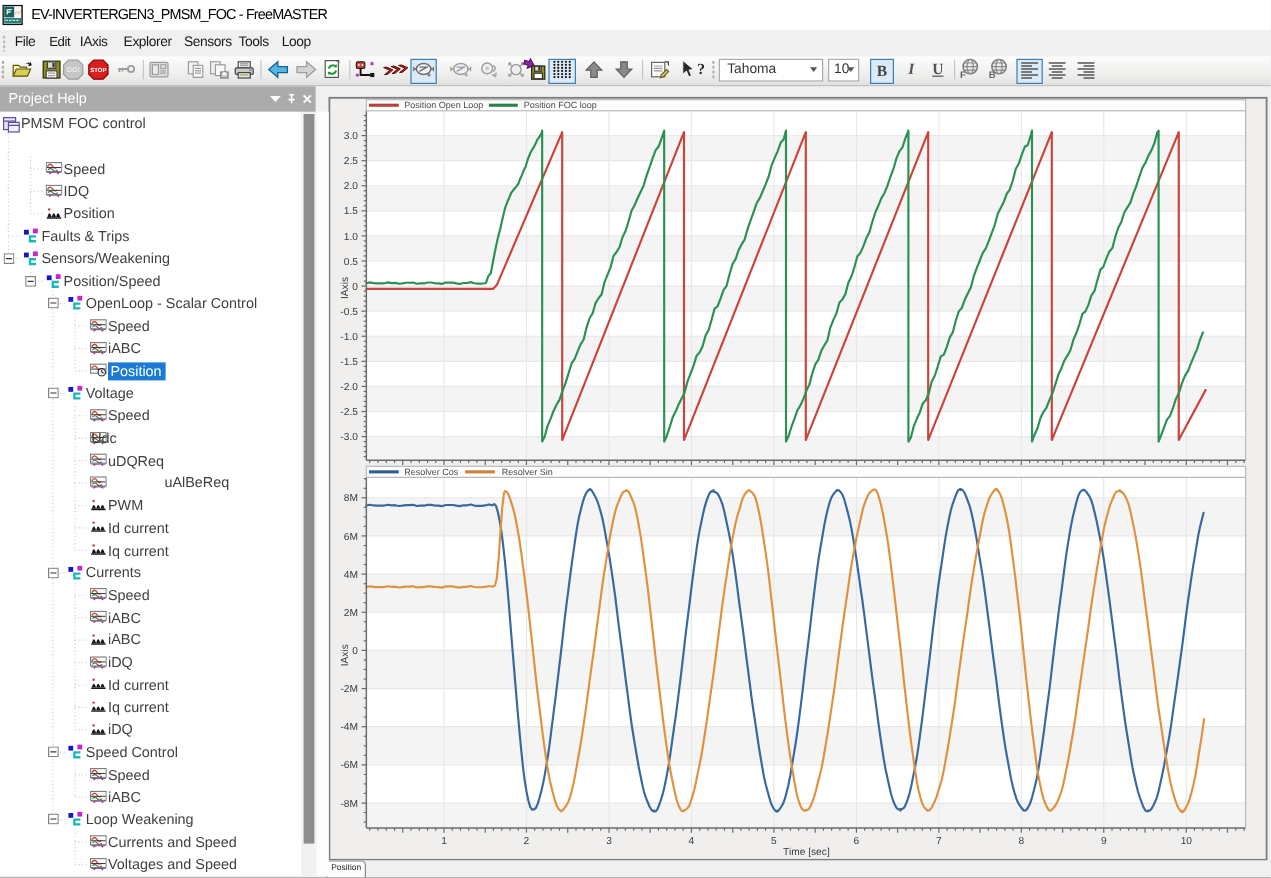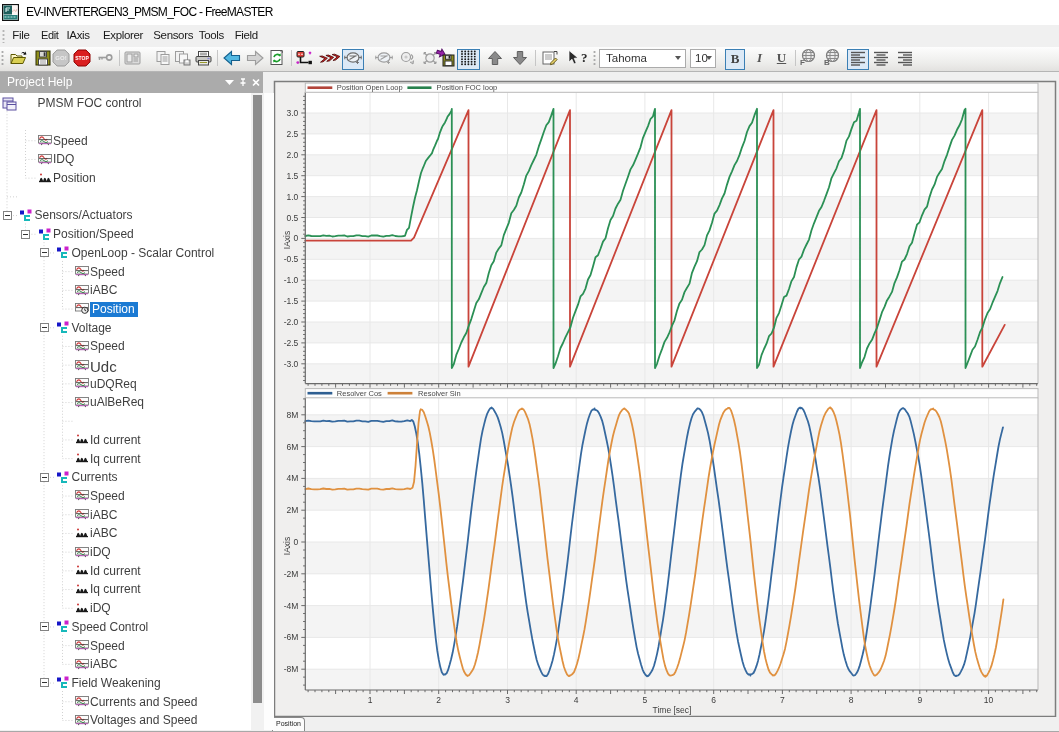--- a/index.html
+++ b/index.html
@@ -21,21 +21,21 @@
 </div>
 
 <div class="abs" style="left:0;top:25px;width:1059px;height:22px;background:#f0f0f0;">
   <div class="abs" style="left:2px;top:4px;width:3px;height:14px;background-image:radial-gradient(circle,#b5b5b5 1px,transparent 1.2px);background-size:3px 4px"></div>
   <span style="position:absolute;left:12.3px;top:4px;font-size:11.5px;letter-spacing:-0.35px;color:#1a1a1a">File</span>
     <span style="position:absolute;left:41px;top:4px;font-size:11px;letter-spacing:-0.35px;color:#1a1a1a">Edit</span>
     <span style="position:absolute;left:66.5px;top:4px;font-size:11.5px;letter-spacing:-0.35px;color:#1a1a1a">IAxis</span>
     <span style="position:absolute;left:103px;top:4px;font-size:11.5px;letter-spacing:-0.35px;color:#1a1a1a">Explorer</span>
     <span style="position:absolute;left:153.3px;top:4px;font-size:11.5px;letter-spacing:-0.35px;color:#1a1a1a">Sensors</span>
     <span style="position:absolute;left:198.8px;top:4px;font-size:11.5px;letter-spacing:-0.35px;color:#1a1a1a">Tools</span>
-    <span style="position:absolute;left:234.7px;top:4px;font-size:11.5px;letter-spacing:-0.35px;color:#1a1a1a">Field</span>
+    <span style="position:absolute;left:234.7px;top:4px;font-size:11.5px;letter-spacing:-0.35px;color:#1a1a1a">Loop</span>
 </div>
 
 <div class="abs" style="left:0;top:47px;width:1059px;height:24px;background:linear-gradient(#fdfdfd,#ececea 70%,#e2e1df);border-bottom:1px solid #b5b5b5;">
 <div style="position:absolute;left:1px;top:3px;width:3px;height:16px;background-image:radial-gradient(circle,#ababab 1px,transparent 1.2px);background-size:3px 4px"></div>
 <span style="position:absolute;left:9.0px;top:2px;line-height:0"><svg width="19" height="18" viewBox="0 0 19 18">
         <path d="M2 14.5 V5.5 h4.5 l1.5 1.5 h5 v2" fill="#fdf6c8" stroke="#5d5800" stroke-width="1"></path>
         <path d="M2 14.5 l2.6 -6 h11.9 l-2.6 6 z" fill="#d9cf52" stroke="#5d5800" stroke-width="1"></path>
         <path d="M12 4.5 q2.5 -2.5 4 -0.5 l0.6 -1.8 l0.8 3.4 l-3.2 0.4 l1 -1.3 q-1.4 -1.3 -3.2 -0.2 z" fill="#111"></path>
       </svg></span>
 <span style="position:absolute;left:33.5px;top:2px;line-height:0"><svg width="18" height="18" viewBox="0 0 18 18">
@@ -755,21 +755,21 @@
         <line x1="62.5" y1="626.45" x2="73" y2="626.45" stroke="#cccccc" stroke-width="1" stroke-dasharray="0.9,2.1"></line>
       </svg>
 <div style="position:absolute;left:0;top:0.0px;height:18.7px;width:250px;">
         <span style="position:absolute;left:2px;top:2.8px;line-height:0"><svg width="15" height="14" viewBox="0 0 15 14">
             <rect x="1" y="1" width="10" height="10" fill="#e8e6f4" stroke="#5a4fa0"></rect>
             <line x1="1" y1="4" x2="11" y2="4" stroke="#5a4fa0"></line>
             <line x1="6" y1="4" x2="6" y2="11" stroke="#9a93c8"></line>
             <rect x="5" y="5" width="9" height="8" fill="#f2f1fa" stroke="#5a4fa0"></rect>
             <line x1="5" y1="7.5" x2="14" y2="7.5" stroke="#5a4fa0"></line>
           </svg></span>
-        <span style="position:absolute;left:17.5px;top:2.3px;color:#3f3f3f;font-size:12px;margin-left:20px;">PMSM FOC control</span>
+        <span style="position:absolute;left:17.5px;top:2.3px;color:#3f3f3f;font-size:12px;">PMSM FOC control</span>
       </div>
 <div style="position:absolute;left:0;top:37.4px;height:18.7px;width:250px;">
         <span style="position:absolute;left:37.5px;top:2.8px;line-height:0"><svg width="14" height="12" viewBox="0 0 14 12">
             <rect x="0.5" y="1.5" width="13" height="7.5" fill="#fcfcfc" stroke="#777" stroke-width="0.9"></rect>
             <path d="M1.5 4.8 q2.3 -3.8 4.6 0 q1.6 2.4 3.2 0.4" fill="none" stroke="#d03a3a" stroke-width="1.1"></path>
             <line x1="1" y1="5.6" x2="13" y2="5.6" stroke="#333" stroke-width="0.8"></line>
             <path d="M2 7.6 q2 -2.2 4 0 t4 0" fill="none" stroke="#2c7a3e" stroke-width="0.9"></path>
             <line x1="1" y1="9.7" x2="13" y2="9.7" stroke="#b050b0" stroke-width="1"></line>
             <line x1="3" y1="11" x2="4.5" y2="9.8" stroke="#555"></line>
             <line x1="11" y1="11" x2="9.5" y2="9.8" stroke="#555"></line>
@@ -788,32 +788,40 @@
           </svg></span>
         <span style="position:absolute;left:53.0px;top:2.3px;color:#3f3f3f;font-size:12px;">IDQ</span>
       </div>
 <div style="position:absolute;left:0;top:74.8px;height:18.7px;width:250px;">
         <span style="position:absolute;left:37.5px;top:2.8px;line-height:0"><svg width="14" height="12" viewBox="0 0 14 12">
             <path d="M1.5 9 q1.6 -6.5 3.6 0 q1.6 -6.5 3.6 0 q1.6 -6.5 3.6 0 z" fill="#1a1a1a"></path>
             <line x1="1" y1="9.6" x2="13" y2="9.6" stroke="#1a1a1a" stroke-width="1.2"></line>
             <circle cx="3" cy="2.5" r="1" fill="#cc3333"></circle>
           </svg></span>
         <span style="position:absolute;left:53.0px;top:2.3px;color:#3f3f3f;font-size:12px;">Position</span>
+      </div>
+<div style="position:absolute;left:0;top:93.5px;height:18.7px;width:250px;">
+        <span style="position:absolute;left:19px;top:2.8px;line-height:0"><svg width="15" height="13" viewBox="0 0 15 13">
+            <rect x="1" y="1.5" width="4" height="4" fill="#1616c8"></rect>
+            <rect x="8.5" y="0.5" width="4" height="4" fill="#cc22cc"></rect>
+            <path d="M5 6 h6 v2 h-4 v2 h4 v2 h-6 z" fill="#17b8ba"></path>
+          </svg></span>
+        <span style="position:absolute;left:34.5px;top:2.3px;color:#3f3f3f;font-size:12px;">Faults &amp; Trips</span>
       </div>
 <div style="position:absolute;left:0;top:112.2px;height:18.7px;width:250px;">
         <svg style="position:absolute;left:2.5px;top:4.8px" width="9" height="9" viewBox="0 0 9 9">
           <rect x="0.5" y="0.5" width="8" height="8" fill="#fff" stroke="#828282"></rect>
           <line x1="2" y1="4.5" x2="7" y2="4.5" stroke="#333"></line>
         </svg>
         <span style="position:absolute;left:19px;top:2.8px;line-height:0"><svg width="15" height="13" viewBox="0 0 15 13">
             <rect x="1" y="1.5" width="4" height="4" fill="#1616c8"></rect>
             <rect x="8.5" y="0.5" width="4" height="4" fill="#cc22cc"></rect>
             <path d="M5 6 h6 v2 h-4 v2 h4 v2 h-6 z" fill="#17b8ba"></path>
           </svg></span>
-        <span style="position:absolute;left:34.5px;top:2.3px;color:#3f3f3f;font-size:12px;">Sensors/Actuators</span>
+        <span style="position:absolute;left:34.5px;top:2.3px;color:#3f3f3f;font-size:12px;">Sensors/Weakening</span>
       </div>
 <div style="position:absolute;left:0;top:130.9px;height:18.7px;width:250px;">
         <svg style="position:absolute;left:21.0px;top:4.8px" width="9" height="9" viewBox="0 0 9 9">
           <rect x="0.5" y="0.5" width="8" height="8" fill="#fff" stroke="#828282"></rect>
           <line x1="2" y1="4.5" x2="7" y2="4.5" stroke="#333"></line>
         </svg>
         <span style="position:absolute;left:37.5px;top:2.8px;line-height:0"><svg width="15" height="13" viewBox="0 0 15 13">
             <rect x="1" y="1.5" width="4" height="4" fill="#1616c8"></rect>
             <rect x="8.5" y="0.5" width="4" height="4" fill="#cc22cc"></rect>
             <path d="M5 6 h6 v2 h-4 v2 h4 v2 h-6 z" fill="#17b8ba"></path>
@@ -894,21 +902,21 @@
 <div style="position:absolute;left:0;top:261.8px;height:18.7px;width:250px;">
         <span style="position:absolute;left:74.5px;top:2.8px;line-height:0"><svg width="14" height="12" viewBox="0 0 14 12">
             <rect x="0.5" y="1.5" width="13" height="7.5" fill="#fcfcfc" stroke="#777" stroke-width="0.9"></rect>
             <path d="M1.5 4.8 q2.3 -3.8 4.6 0 q1.6 2.4 3.2 0.4" fill="none" stroke="#d03a3a" stroke-width="1.1"></path>
             <line x1="1" y1="5.6" x2="13" y2="5.6" stroke="#333" stroke-width="0.8"></line>
             <path d="M2 7.6 q2 -2.2 4 0 t4 0" fill="none" stroke="#2c7a3e" stroke-width="0.9"></path>
             <line x1="1" y1="9.7" x2="13" y2="9.7" stroke="#b050b0" stroke-width="1"></line>
             <line x1="3" y1="11" x2="4.5" y2="9.8" stroke="#555"></line>
             <line x1="11" y1="11" x2="9.5" y2="9.8" stroke="#555"></line>
           </svg></span>
-        <span style="position:absolute;left:90.0px;top:2.3px;color:#3f3f3f;font-size:15px;">Udc</span>
+        <span style="position:absolute;left:76px;top:2.3px;color:#3f3f3f;font-size:12px;">Udc</span>
       </div>
 <div style="position:absolute;left:0;top:280.5px;height:18.7px;width:250px;">
         <span style="position:absolute;left:74.5px;top:2.8px;line-height:0"><svg width="14" height="12" viewBox="0 0 14 12">
             <rect x="0.5" y="1.5" width="13" height="7.5" fill="#fcfcfc" stroke="#777" stroke-width="0.9"></rect>
             <path d="M1.5 4.8 q2.3 -3.8 4.6 0 q1.6 2.4 3.2 0.4" fill="none" stroke="#d03a3a" stroke-width="1.1"></path>
             <line x1="1" y1="5.6" x2="13" y2="5.6" stroke="#333" stroke-width="0.8"></line>
             <path d="M2 7.6 q2 -2.2 4 0 t4 0" fill="none" stroke="#2c7a3e" stroke-width="0.9"></path>
             <line x1="1" y1="9.7" x2="13" y2="9.7" stroke="#b050b0" stroke-width="1"></line>
             <line x1="3" y1="11" x2="4.5" y2="9.8" stroke="#555"></line>
             <line x1="11" y1="11" x2="9.5" y2="9.8" stroke="#555"></line>
@@ -918,21 +926,29 @@
 <div style="position:absolute;left:0;top:299.2px;height:18.7px;width:250px;">
         <span style="position:absolute;left:74.5px;top:2.8px;line-height:0"><svg width="14" height="12" viewBox="0 0 14 12">
             <rect x="0.5" y="1.5" width="13" height="7.5" fill="#fcfcfc" stroke="#777" stroke-width="0.9"></rect>
             <path d="M1.5 4.8 q2.3 -3.8 4.6 0 q1.6 2.4 3.2 0.4" fill="none" stroke="#d03a3a" stroke-width="1.1"></path>
             <line x1="1" y1="5.6" x2="13" y2="5.6" stroke="#333" stroke-width="0.8"></line>
             <path d="M2 7.6 q2 -2.2 4 0 t4 0" fill="none" stroke="#2c7a3e" stroke-width="0.9"></path>
             <line x1="1" y1="9.7" x2="13" y2="9.7" stroke="#b050b0" stroke-width="1"></line>
             <line x1="3" y1="11" x2="4.5" y2="9.8" stroke="#555"></line>
             <line x1="11" y1="11" x2="9.5" y2="9.8" stroke="#555"></line>
           </svg></span>
-        <span style="position:absolute;left:90.0px;top:2.3px;color:#3f3f3f;font-size:12px;">uAlBeReq</span>
+        <span style="position:absolute;left:90.0px;top:2.3px;color:#3f3f3f;font-size:12px;padding-left:47px;">uAlBeReq</span>
+      </div>
+<div style="position:absolute;left:0;top:317.9px;height:18.7px;width:250px;">
+        <span style="position:absolute;left:74.5px;top:2.8px;line-height:0"><svg width="14" height="12" viewBox="0 0 14 12">
+            <path d="M1.5 9 q1.6 -6.5 3.6 0 q1.6 -6.5 3.6 0 q1.6 -6.5 3.6 0 z" fill="#1a1a1a"></path>
+            <line x1="1" y1="9.6" x2="13" y2="9.6" stroke="#1a1a1a" stroke-width="1.2"></line>
+            <circle cx="3" cy="2.5" r="1" fill="#cc3333"></circle>
+          </svg></span>
+        <span style="position:absolute;left:90.0px;top:2.3px;color:#3f3f3f;font-size:12px;">PWM</span>
       </div>
 <div style="position:absolute;left:0;top:336.6px;height:18.7px;width:250px;">
         <span style="position:absolute;left:74.5px;top:2.8px;line-height:0"><svg width="14" height="12" viewBox="0 0 14 12">
             <path d="M1.5 9 q1.6 -6.5 3.6 0 q1.6 -6.5 3.6 0 q1.6 -6.5 3.6 0 z" fill="#1a1a1a"></path>
             <line x1="1" y1="9.6" x2="13" y2="9.6" stroke="#1a1a1a" stroke-width="1.2"></line>
             <circle cx="3" cy="2.5" r="1" fill="#cc3333"></circle>
           </svg></span>
         <span style="position:absolute;left:90.0px;top:2.3px;color:#3f3f3f;font-size:12px;">Id current</span>
       </div>
 <div style="position:absolute;left:0;top:355.3px;height:18.7px;width:250px;">
@@ -1062,21 +1078,21 @@
 <div style="position:absolute;left:0;top:579.7px;height:18.7px;width:250px;">
         <svg style="position:absolute;left:39.5px;top:4.8px" width="9" height="9" viewBox="0 0 9 9">
           <rect x="0.5" y="0.5" width="8" height="8" fill="#fff" stroke="#828282"></rect>
           <line x1="2" y1="4.5" x2="7" y2="4.5" stroke="#333"></line>
         </svg>
         <span style="position:absolute;left:56px;top:2.8px;line-height:0"><svg width="15" height="13" viewBox="0 0 15 13">
             <rect x="1" y="1.5" width="4" height="4" fill="#1616c8"></rect>
             <rect x="8.5" y="0.5" width="4" height="4" fill="#cc22cc"></rect>
             <path d="M5 6 h6 v2 h-4 v2 h4 v2 h-6 z" fill="#17b8ba"></path>
           </svg></span>
-        <span style="position:absolute;left:71.5px;top:2.3px;color:#3f3f3f;font-size:12px;">Field Weakening</span>
+        <span style="position:absolute;left:71.5px;top:2.3px;color:#3f3f3f;font-size:12px;">Loop Weakening</span>
       </div>
 <div style="position:absolute;left:0;top:617.1px;height:18.7px;width:250px;">
         <span style="position:absolute;left:74.5px;top:2.8px;line-height:0"><svg width="14" height="12" viewBox="0 0 14 12">
             <rect x="0.5" y="1.5" width="13" height="7.5" fill="#fcfcfc" stroke="#777" stroke-width="0.9"></rect>
             <path d="M1.5 4.8 q2.3 -3.8 4.6 0 q1.6 2.4 3.2 0.4" fill="none" stroke="#d03a3a" stroke-width="1.1"></path>
             <line x1="1" y1="5.6" x2="13" y2="5.6" stroke="#333" stroke-width="0.8"></line>
             <path d="M2 7.6 q2 -2.2 4 0 t4 0" fill="none" stroke="#2c7a3e" stroke-width="0.9"></path>
             <line x1="1" y1="9.7" x2="13" y2="9.7" stroke="#b050b0" stroke-width="1"></line>
             <line x1="3" y1="11" x2="4.5" y2="9.8" stroke="#555"></line>
             <line x1="11" y1="11" x2="9.5" y2="9.8" stroke="#555"></line>

